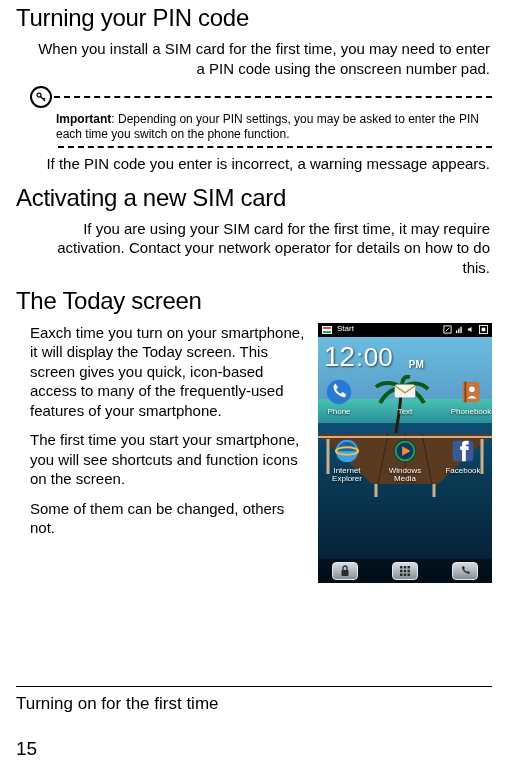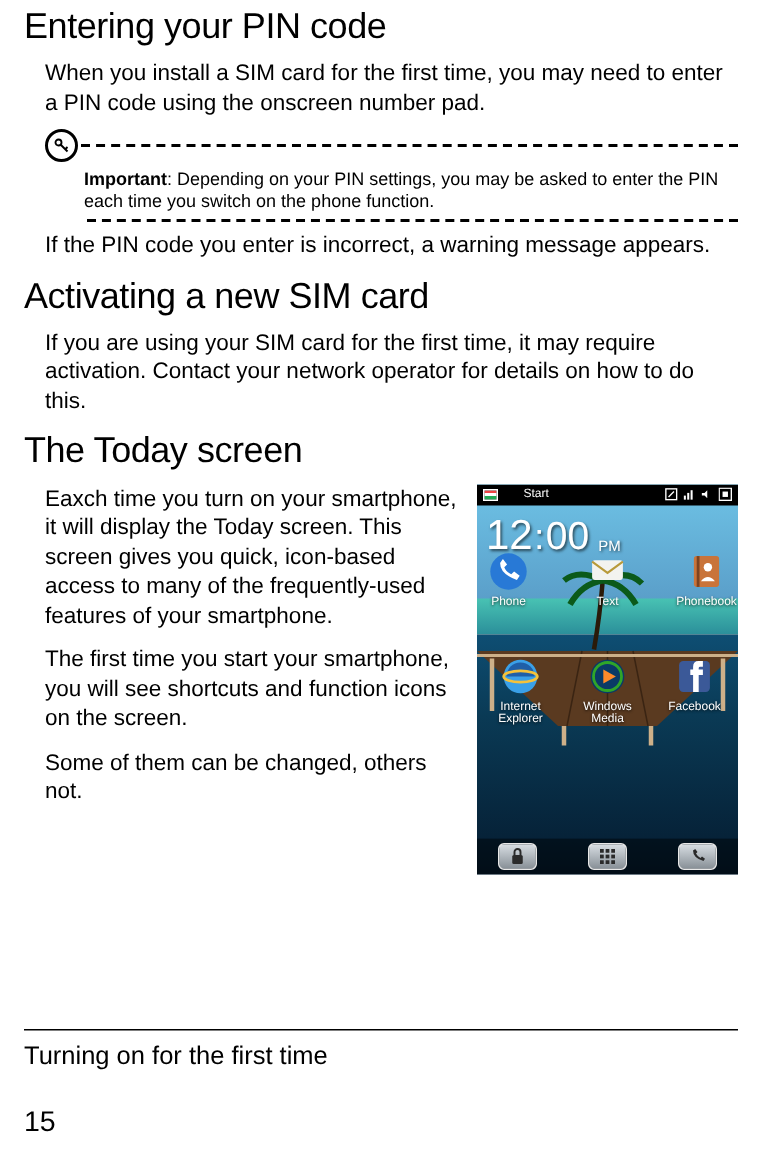--- a/index.html
+++ b/index.html
@@ -23,20 +23,21 @@
     font-weight: 400;
     margin-top: 4px;
     margin-bottom: 6px;
     letter-spacing: -0.3px;
   }
   h1.first { margin-top: 2px; }
   .body-text {
     padding-left: 14px;
     padding-right: 2px;
     margin-bottom: 8px;
+    text-align: right;
   }
   
   .note-block {
     margin: 4px 0 6px 14px;
     position: relative;
   }
   .dash-row {
     display: flex;
     align-items: center;
   }
@@ -105,21 +106,21 @@
   .phone .status svg { width: 9px; height: 9px; fill:#fff; }
   .phone .clock {
     display:flex; align-items:baseline;
     padding: 4px 6px 0 6px;
     font-weight:300;
     text-shadow: 1px 1px 2px rgba(0,0,0,0.6);
   }
   .phone .clock .hh { font-size: 28px; line-height:1; }
   .phone .clock .colon { font-size: 24px; margin:0 1px; }
   .phone .clock .mm { font-size: 26px; }
-  .phone .clock .pm { font-size: 10px; margin-left:6px; align-self:flex-end; padding-bottom:3px;}
+  .phone .clock .pm { font-size: 10px; margin-left:16px; align-self:flex-end; padding-bottom:3px;font-weight:bold;}
   .phone .beach {
     position:absolute; left:0; right:0; top:100px; bottom:24px;
     background: linear-gradient(#0e4e73 0%, #0a3a55 40%, #062238 100%);
   }
   .phone .sand {
     position:absolute; left:0; right:0; top:100px; height:8px;
     background: linear-gradient(#f4e7c9, #c7a873);
   }
   .phone .sea {
     position:absolute; left:0; right:0; top:76px; height:24px;
@@ -132,21 +133,21 @@
   .phone .palm svg{width:100%;height:100%;}
   .phone .pier {
     position:absolute; top:106px; left:0; right:0; height:70px;
   }
   .phone .pier svg{width:100%;height:100%;}
   .phone .icon-row {
     position: absolute; left:0; right:0;
     display:flex; justify-content:space-around; align-items:flex-start;
     text-shadow: 0 1px 2px rgba(0,0,0,0.8);
   }
-  .phone .row1 { top: 44px; gap: 24px; }
+  .phone .row1 { top: 55px; gap: 24px; }
   .phone .row2 { top: 114px; }
   .phone .app { width:52px; text-align:center; font-size:8px; line-height:1.05; }
   .phone .app .glyph {
     width:28px; height:28px; margin:0 auto 2px auto;
     display:flex; align-items:center; justify-content:center;
     position:relative;
   }
   .phone .app svg { width:100%; height:100%; }
   .phone .app .label { display:block; }
   .phone .bottom-bar {
@@ -183,21 +184,21 @@
     font-size: 17px;
     flex-direction: column;
   }
   .footer .pagenum { font-size: 19px; }
 </style>
 </head>
 <body>
 
 <div class="page">
 
-  <h1 class="first">Entering your PIN code</h1>
+  <h1 class="first">Turning your PIN code</h1>
   <p class="body-text">When you install a SIM card for the first time, you may need to enter a PIN code using the onscreen number pad.</p>
 
   <div class="note-block">
     <div class="dash-row">
       <div class="key-badge">
         <svg viewBox="0 0 24 24">
             <circle cx="8" cy="8" r="4" fill="none" stroke="#000" stroke-width="2.5"></circle>
             <line x1="11" y1="11" x2="20" y2="20" stroke="#000" stroke-width="2.5"></line>
             <line x1="17" y1="17" x2="20" y2="14" stroke="#000" stroke-width="2.5"></line>
           </svg>
@@ -221,21 +222,21 @@
 
   <div class="two-col">
     <div class="col-text">
       <p>Eaxch time you turn on your smartphone, it will display the Today screen. This screen gives you quick, icon-based access to many of the frequently-used features of your smartphone.</p>
       <p>The first time you start your smartphone, you will see shortcuts and function icons on the screen.</p>
       <p>Some of them can be changed, others not.</p>
     </div>
 
     <div class="phone">
       <div class="status">
-        <span style="display:flex;align-items:center;gap:15px;">
+        <span style="display:flex;align-items:center;gap:3px;">
           <span class="flag"></span>
           <span>Start</span>
         </span>
         <span class="right-icons">
           <svg viewBox="0 0 10 10">
               <rect x="1" y="1" width="8" height="8" fill="none" stroke="#fff"></rect>
               <path d="M3 7 L7 3" stroke="#fff"></path>
             </svg>
           <svg viewBox="0 0 10 10">
               <rect x="1" y="6" width="1.5" height="3"></rect>

